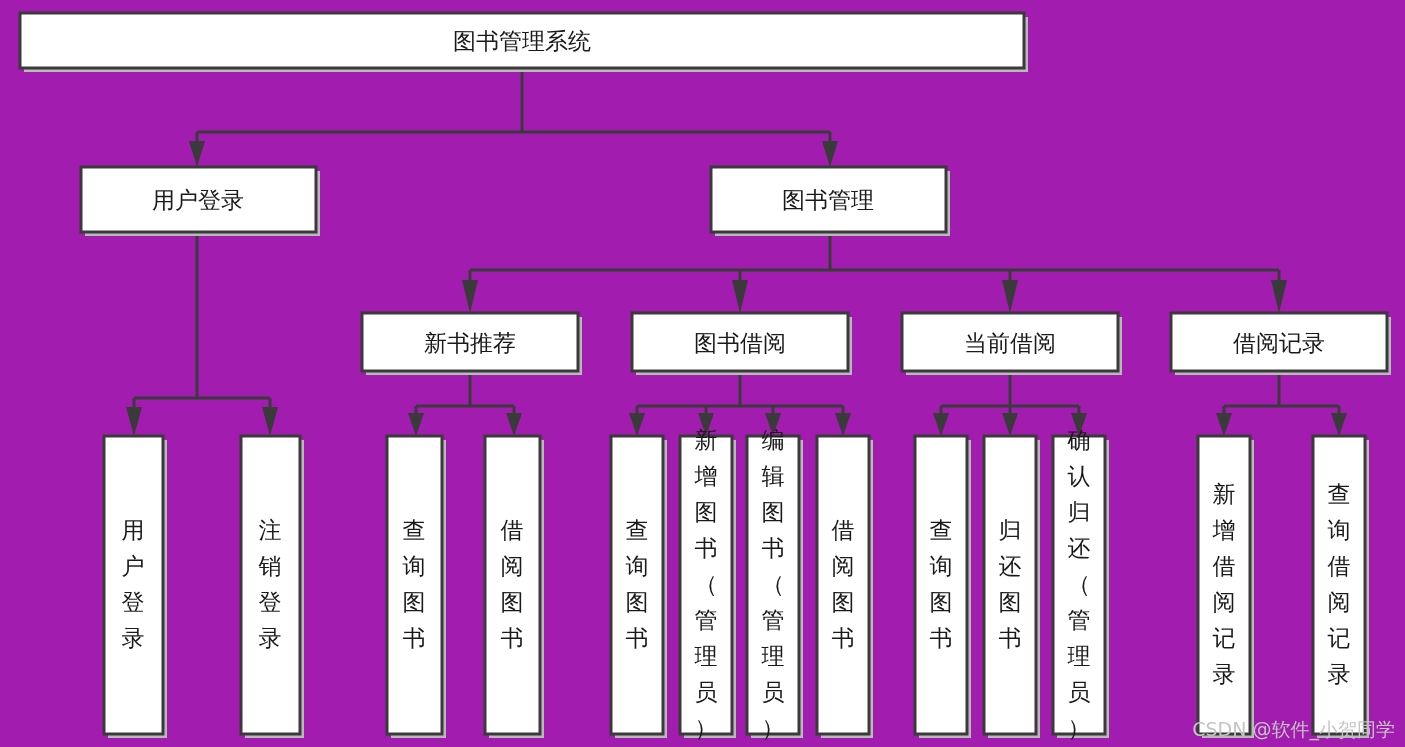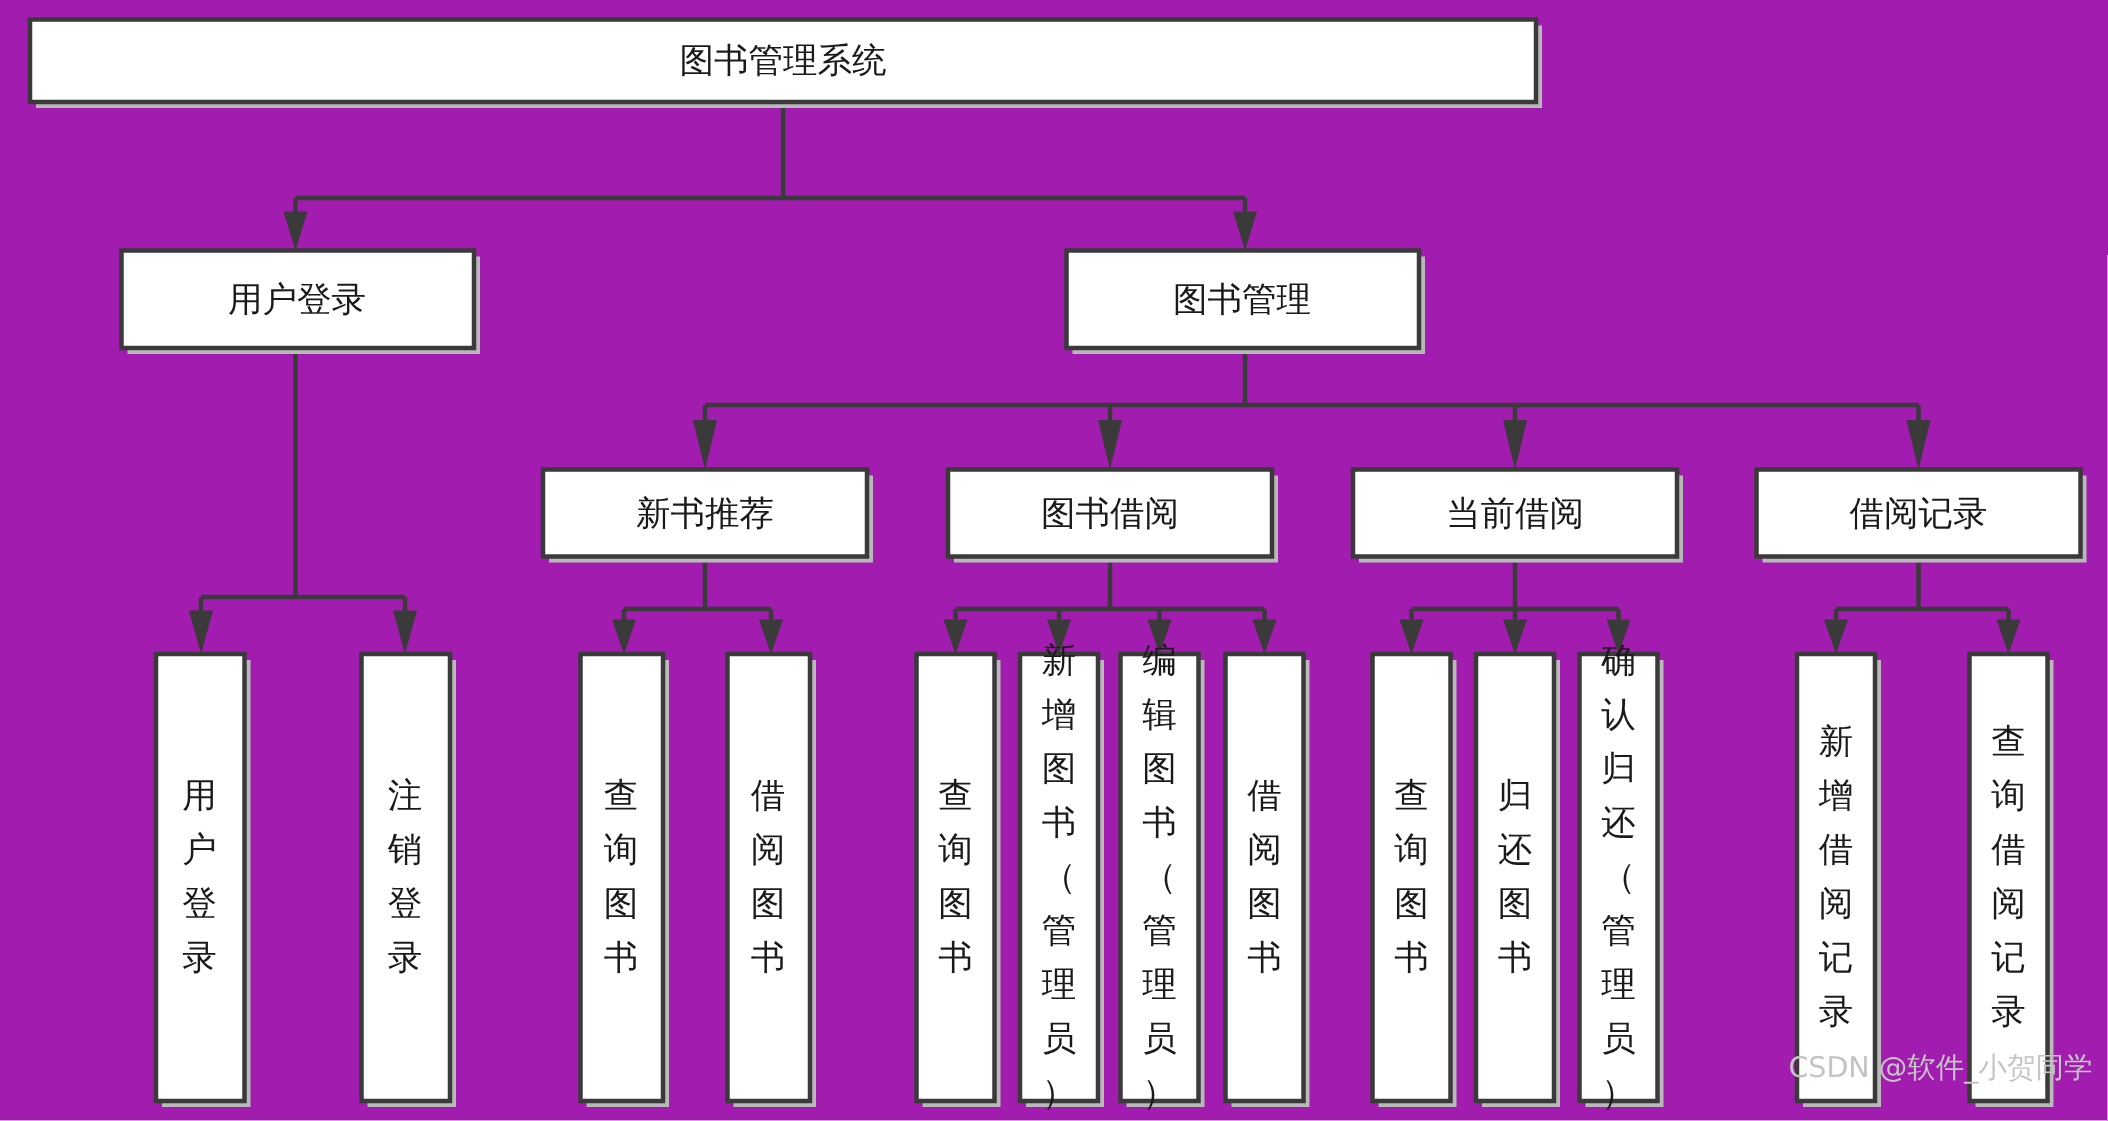--- a/index.html
+++ b/index.html
@@ -54,21 +54,21 @@
   }
   .node-label-vertical {
     fill: #1a1a1a;
     font-family: "DejaVu Sans", "Liberation Sans", sans-serif;
     font-size: 23px;
     text-anchor: middle;
   }
   .watermark-text {
     position: absolute;
     right: 10px;
-    bottom: 22px;
+    bottom: 4px;
     color: #c4c4c4;
     font-size: 19px;
     font-family: "DejaVu Sans", "Liberation Sans", sans-serif;
     white-space: nowrap;
     user-select: none;
   }
 </style>
 </head>
 <body>
 

